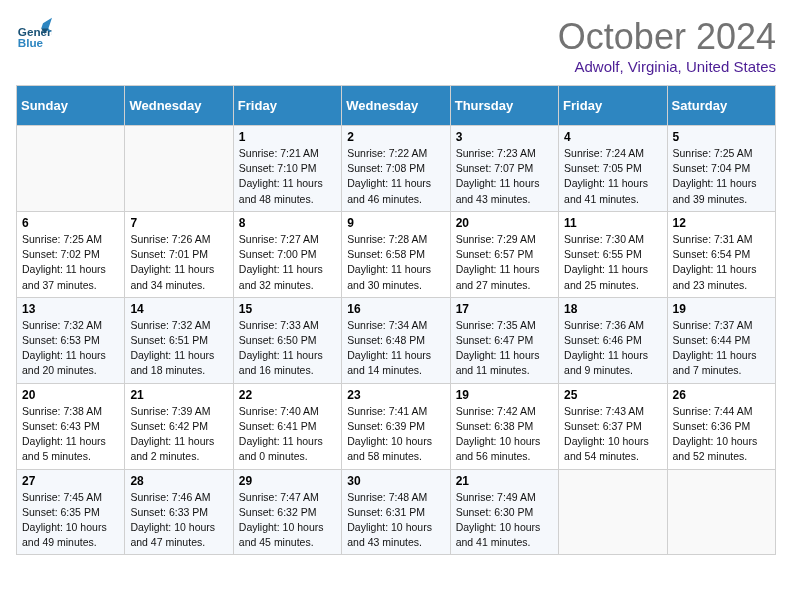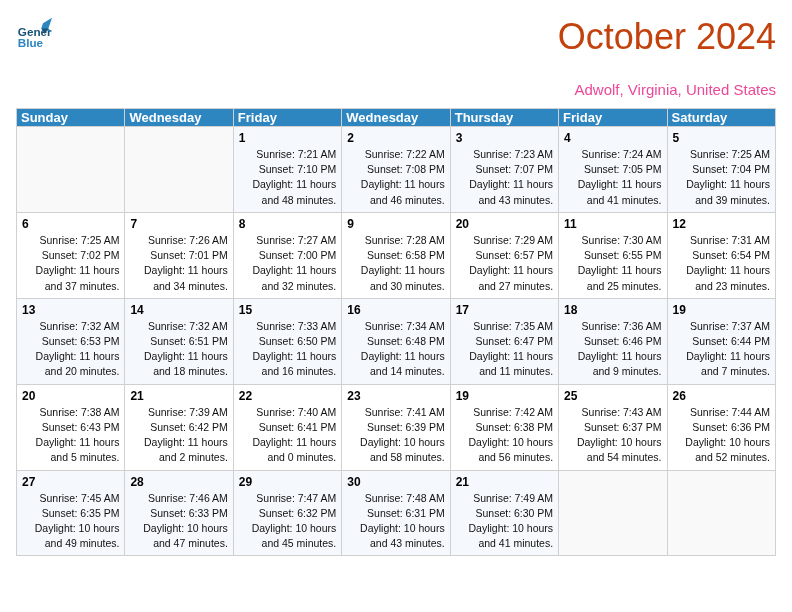--- a/index.html
+++ b/index.html
@@ -23,37 +23,36 @@
     }
     .logo-bird {
       width: 36px;
       height: 36px;
     }
     .title-block {
       text-align: right;
     }
     .month-title {
       font-size: 36px;
-      color: #c2410c;
+      color: #737373;
       font-weight: normal;
     }
     .location {
       font-size: 15px;
-      color: #ec4899;
-      margin-top: 23px;
+      color: #4c1d95;
     }
     table {
       width: 100%;
       border-collapse: collapse;
       font-size: 11px;
     }
     thead tr th {
       background: #2e86c1;
       color: #fff;
-      padding: 1px 4px;
+      padding: 12px 4px;
       text-align: left;
       font-size: 13px;
       font-weight: bold;
       border: 1px solid #d0d0d0;
     }
     tbody tr td {
       border: 1px solid #d0d0d0;
       vertical-align: top;
       padding: 4px 5px;
       height: 78px;
@@ -69,21 +68,20 @@
     .day-num {
       font-weight: bold;
       font-size: 12px;
       display: block;
       margin-bottom: 2px;
     }
     .day-info {
       font-size: 10.5px;
       color: #111;
       line-height: 1.45;
-      text-align: right;
     }
     .empty-cell {
       background: #f9f9f9 !important;
     }
   </style>
 </head>
 <body>
 
 <div class="header">
   <div class="logo">

